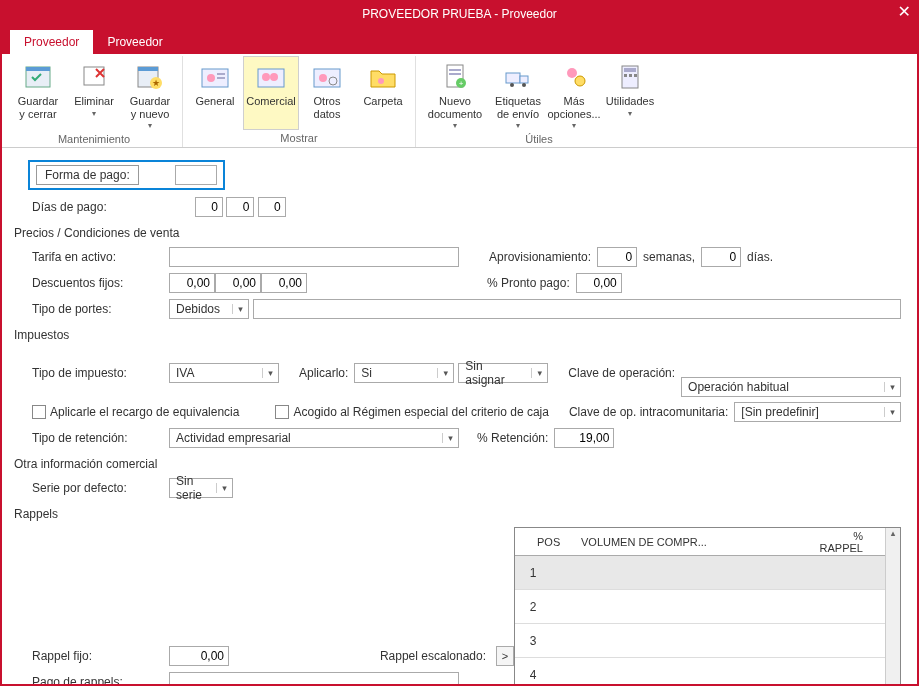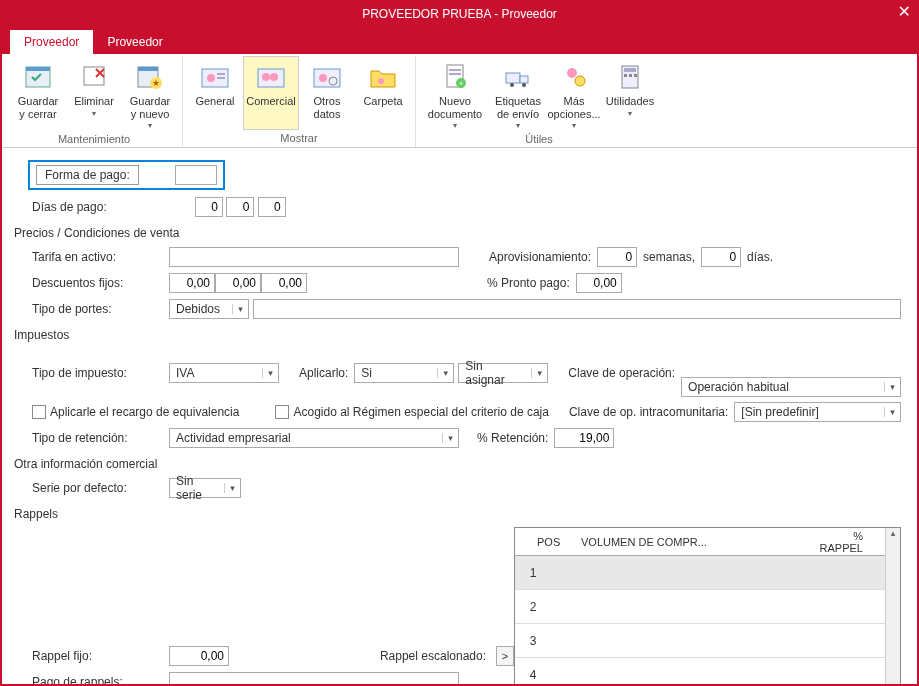--- a/index.html
+++ b/index.html
@@ -314,21 +314,21 @@
       <span class="arrow">▾</span>
     </div>
     <span class="inline-label" style="margin-left:18px;">% Retención:</span>
     <input type="text" class="num-wide" value="19,00" style="">
   </div>
 
   <div class="section-title">Otra información comercial</div>
 
   <div class="field-row">
     <span class="field-label">Serie por defecto:</span>
-    <div class="select-like" style="width:72px;">
+    <div class="select-like" style="width:64px;">
       <span class="val">Sin serie</span>
       <span class="arrow">▾</span>
     </div>
   </div>
 
   <div class="section-title">Rappels</div>
 
   <div style="display:flex; align-items:flex-end;">
     <div style="flex:0 0 500px;">
       <div class="field-row">

